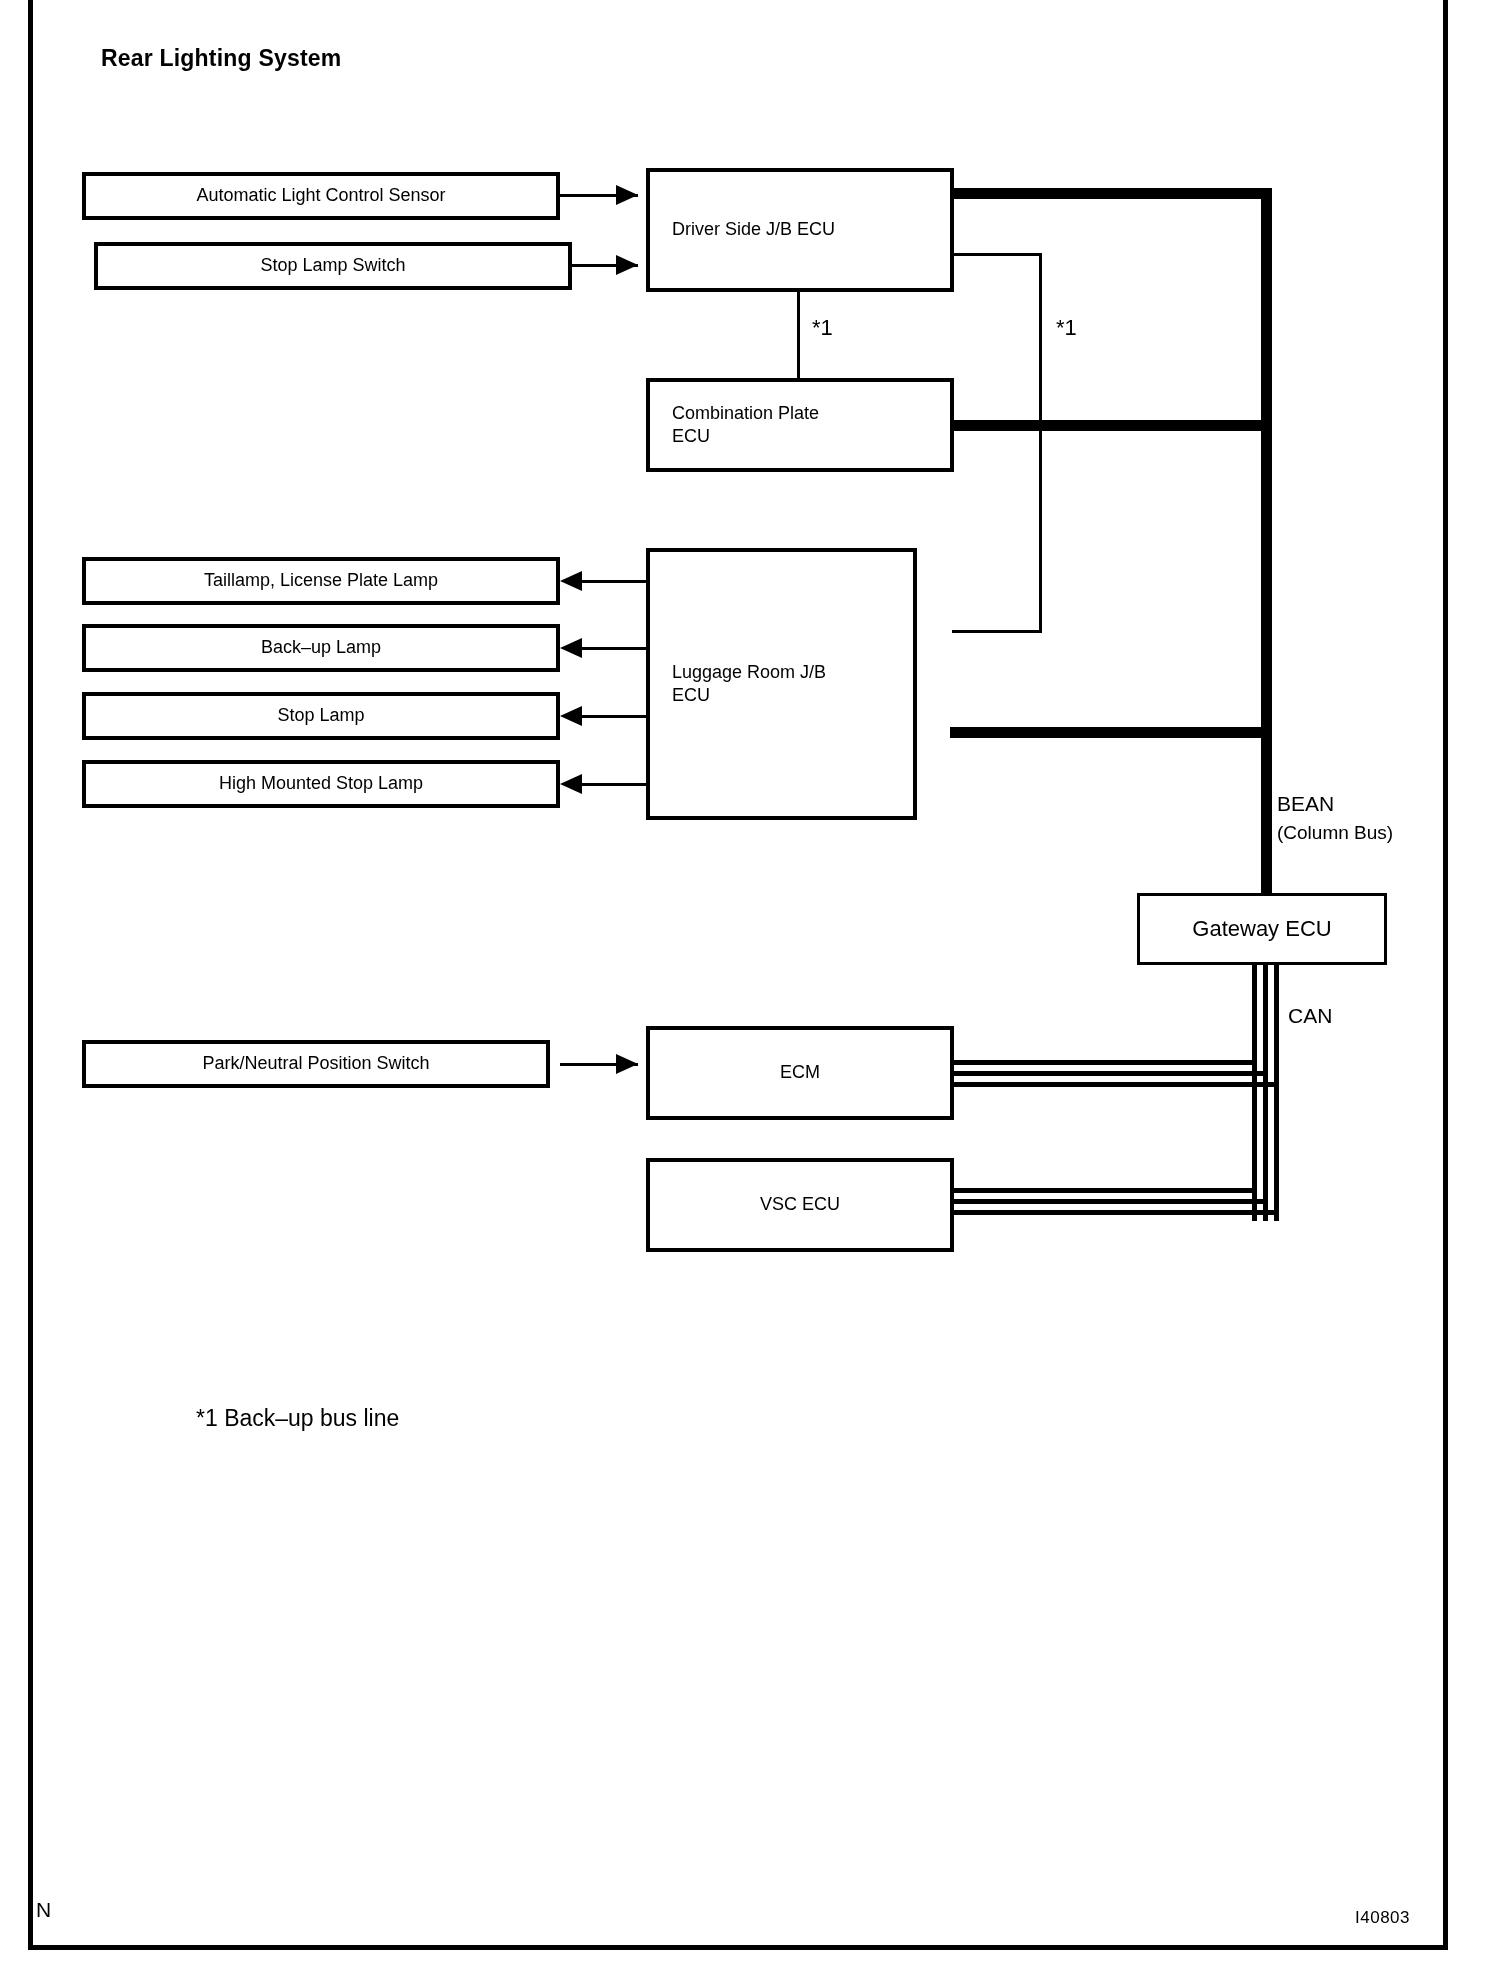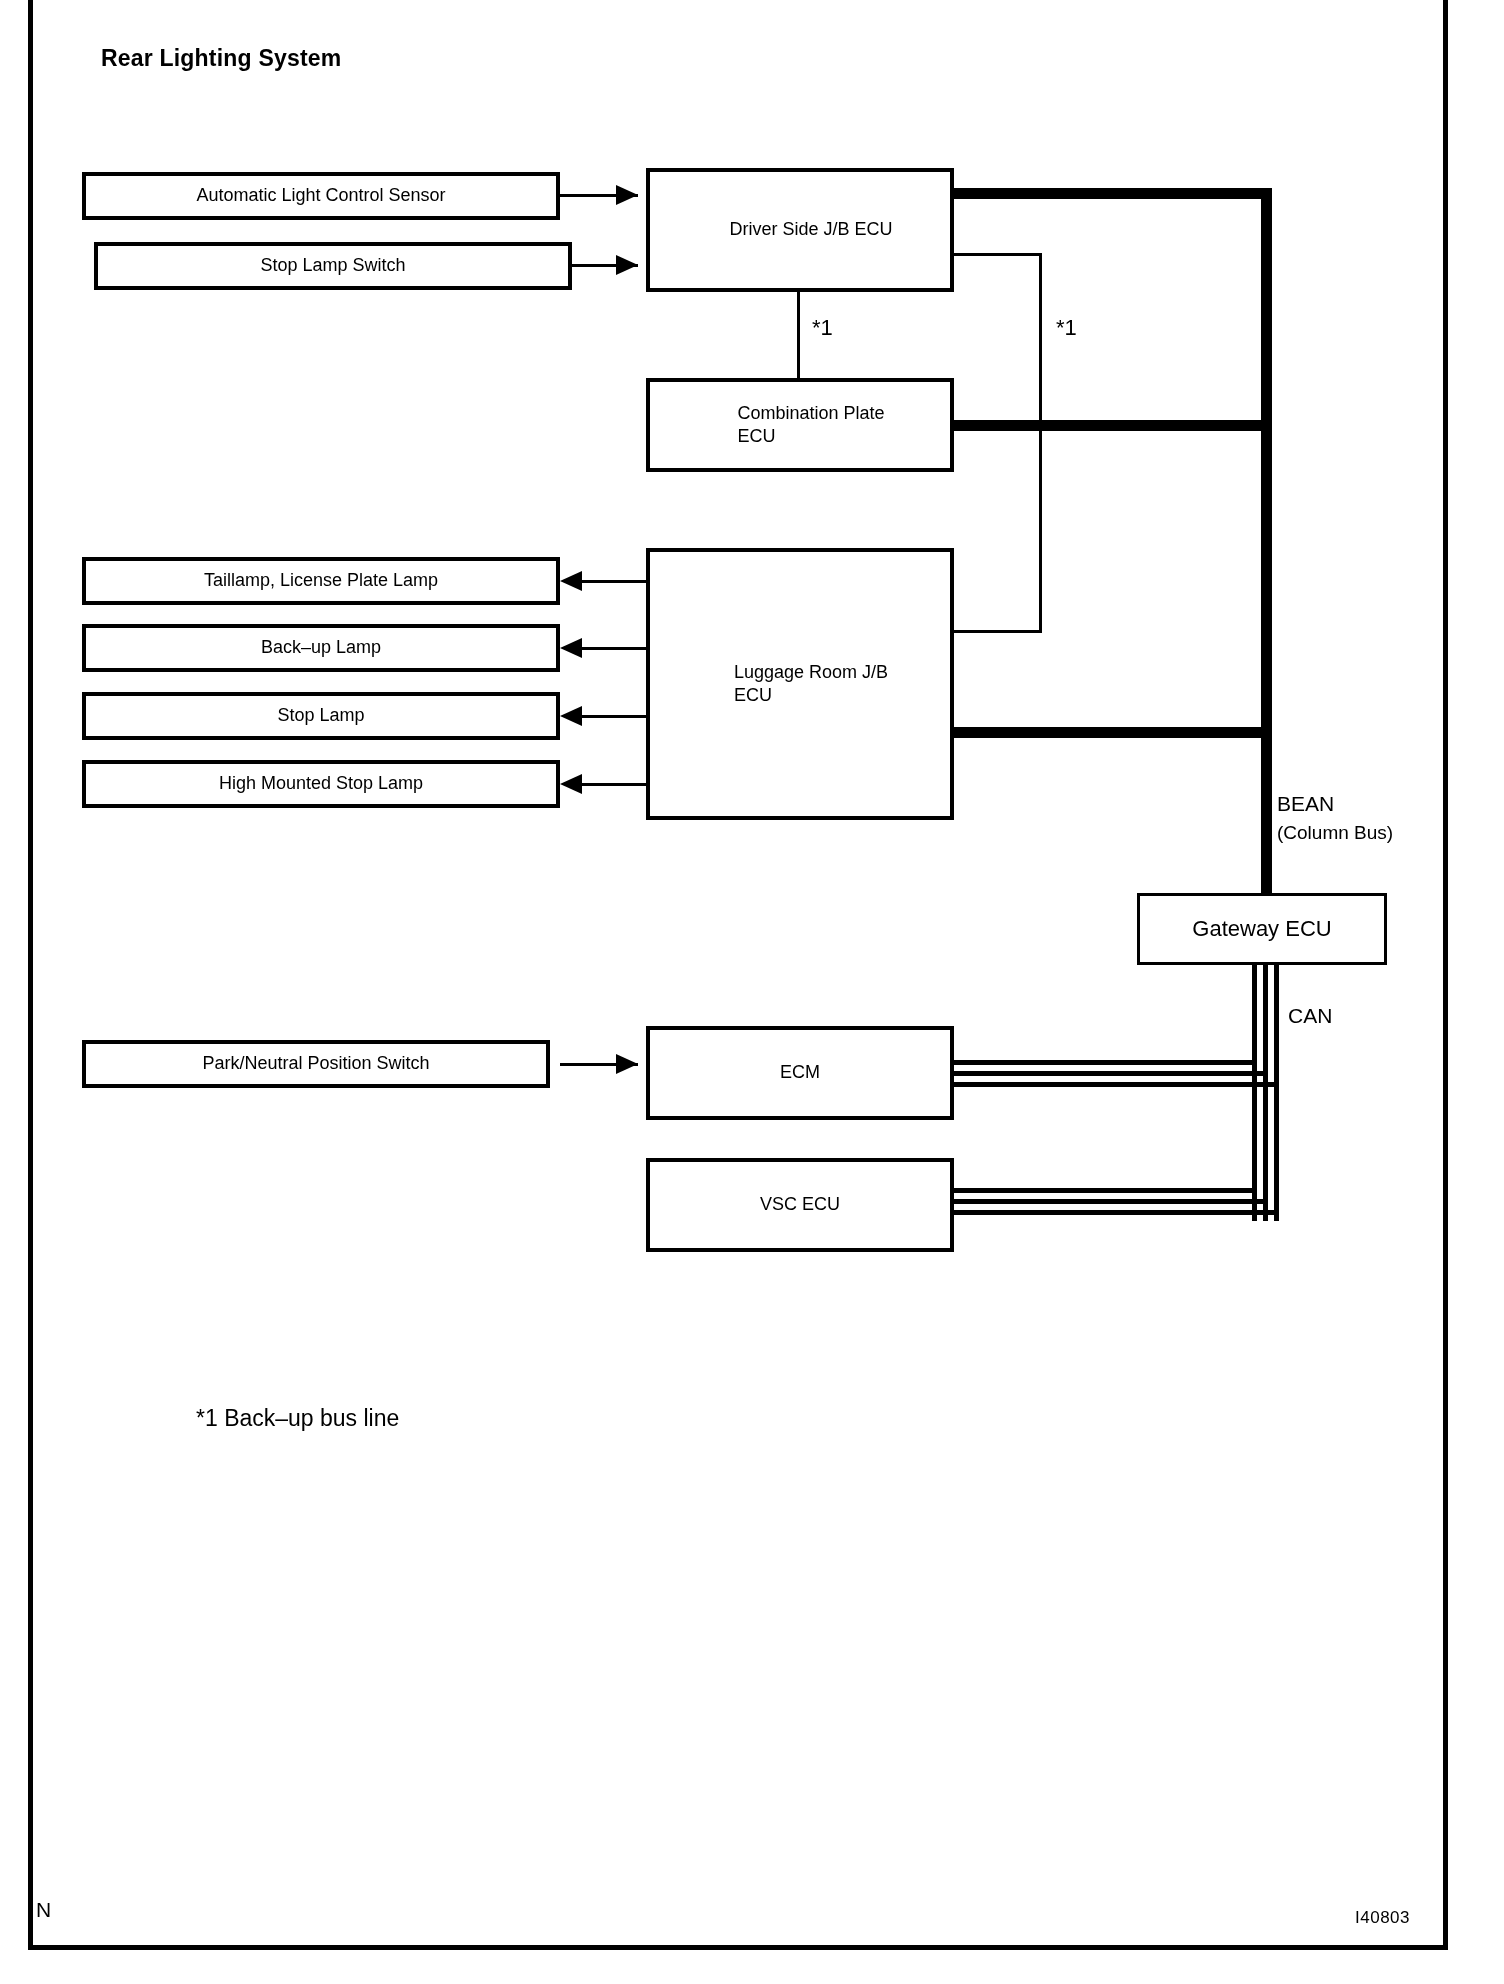--- a/index.html
+++ b/index.html
@@ -34,21 +34,21 @@
     border:4px solid #000;
     background:#fff;
     box-sizing:border-box;
     display:flex;
     align-items:center;
     font-size:18px;
     line-height:1.28;
     z-index:5;
   }
   .box.center{justify-content:center;text-align:center;}
-  .box.left{justify-content:center;padding-left:22px;text-align:left;}
+  .box.left{justify-content:flex-start;padding-left:22px;text-align:left;}
   .box .txt{display:block;white-space:pre-line;}
 
   .gwbox{
     position:absolute;
     border:3px solid #000;
     background:#fff;
     box-sizing:border-box;
     display:flex;align-items:center;justify-content:center;
     font-size:22px;
     z-index:6;
@@ -125,21 +125,21 @@
   </div>
 
   <div class="thick-h" style="left:950px;top:188px;width:322px;"></div>
   <div class="thick-h" style="left:950px;top:420px;width:322px;"></div>
   <div class="thick-h" style="left:950px;top:727px;width:322px;"></div>
   <div class="thick-v" style="left:1261px;top:188px;height:728px;"></div>
 
   <div class="note" style="left:1277px;top:790px;">BEAN</div>
   <div class="note" style="left:1277px;top:820px;font-size:19px;">(Column Bus)</div>
 
-  <div class="box left" style="left:646px;top:548px;width:308px;height:272px;">
+  <div class="box left" style="left:646px;top:548px;width:271px;height:272px;">
     <span class="txt">Luggage Room J/B
 ECU</span>
   </div>
 
   <div class="box center" style="left:82px;top:557px;width:478px;height:48px;">
     <span class="txt">Taillamp, License Plate Lamp</span>
   </div>
   <div class="box center" style="left:82px;top:624px;width:478px;height:48px;">
     <span class="txt">Back–up Lamp</span>
   </div>

